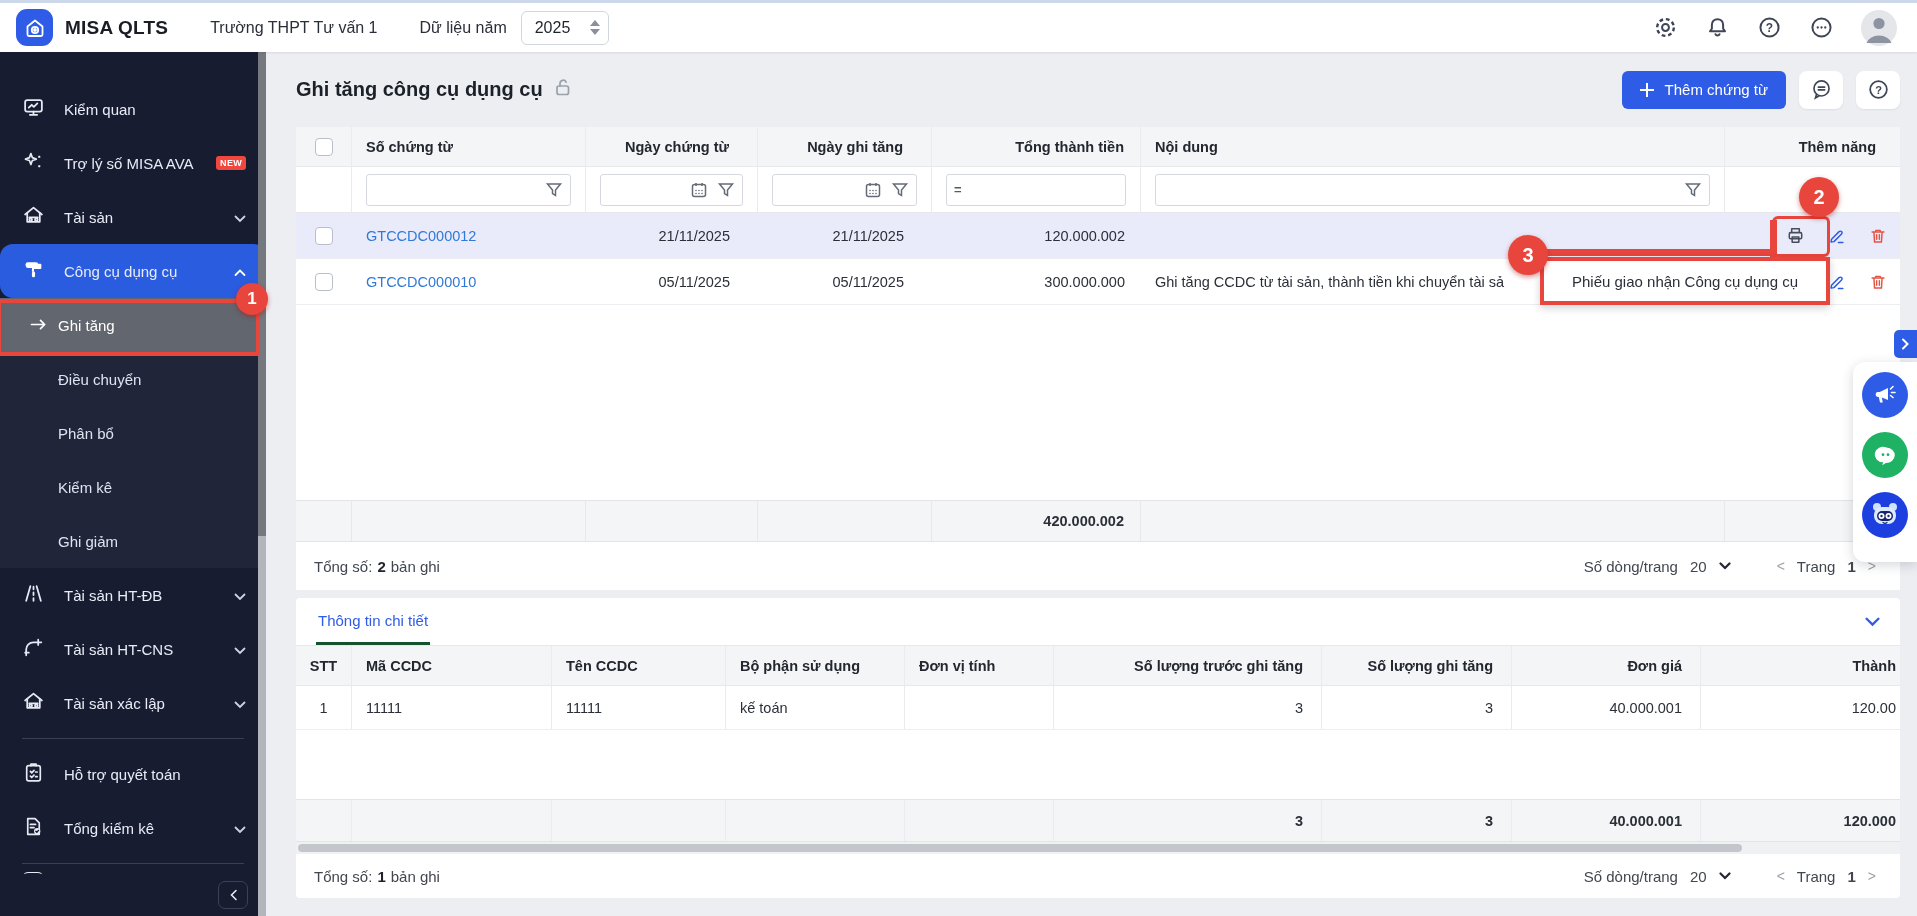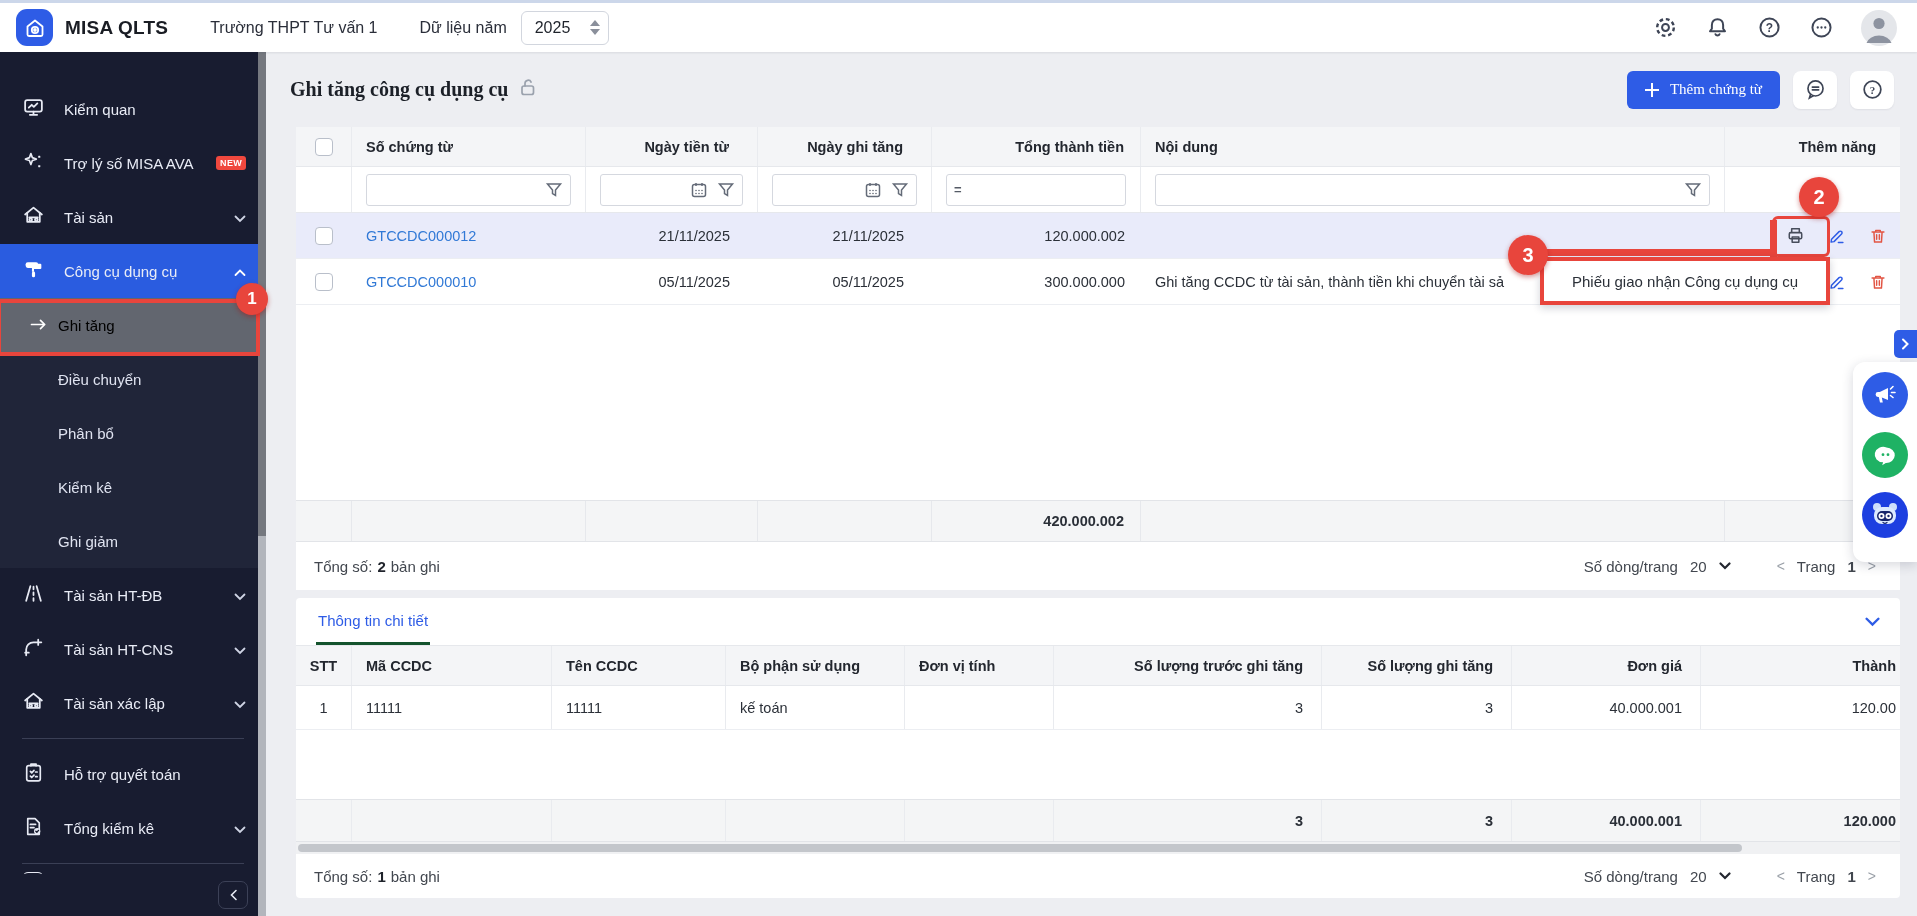--- a/index.html
+++ b/index.html
@@ -23,37 +23,37 @@
   .spin-dn { border-top:6px solid #8a8f9b; }
   .top-icons { margin-left:auto; display:flex; align-items:center; gap:27px; }
 
   
   .sidebar { position:absolute; left:0; top:52px; width:266px; height:864px; background:#181c30; z-index:20;
     color:#e9ecf6; padding-top:30px; }
   .side-scroll { position:absolute; right:0; top:0; width:8px; height:100%; background:#b2b5bc; }
   .side-scroll .thumb { position:absolute; left:0; top:0; width:8px; height:56%; background:#75787f; }
   .side-item { height:54px; display:flex; align-items:center; padding:0 20px 0 22px; gap:19px; font-size:15px; cursor:pointer; }
   .side-item .lbl { white-space:nowrap; }
-  .side-item.active-main { background:#2a5ce0; border-radius:0; }
+  .side-item.active-main { background:#2a5ce0; border-radius:13px; }
   .chev { margin-left:auto; flex:0 0 auto; }
   .badge-new { margin-left:auto; background:#f0483e; color:#fff; font-size:9px; font-weight:bold;
     padding:2px 4px; border-radius:3px; letter-spacing:.3px; }
   .submenu { background:#202539; }
   .sub-item { height:54px; display:flex; align-items:center; padding-left:58px; font-size:15px; color:#dfe3f0; cursor:pointer; position:relative;}
-  .sub-item.active-sub { background:#62666f; color:#000000; }
+  .sub-item.active-sub { background:#62666f; color:#ffffff; }
   .sub-item .arrow { position:absolute; left:30px; top:50%; transform:translateY(-50%); }
   .side-divider { height:1px; background:#3a3f55; margin:8px 22px; }
   .side-stub { height:14px; overflow:hidden; padding-left:22px; }
   .side-stub .sq { width:22px; height:22px; border:1.7px solid #e7eaf4; border-radius:6px; }
   .collapse-row { position:absolute; left:0; bottom:0; width:258px; height:42px; display:flex; align-items:center; justify-content:flex-end; padding-right:10px; background:#181c30;}
   .collapse-btn { width:30px; height:28px; border:1px solid #3c4157; border-radius:7px; display:flex; align-items:center; justify-content:center; cursor:pointer; }
 
   
   .main { position:absolute; left:266px; top:52px; width:1651px; height:864px; background:#edeef2; }
-  .page-head { position:absolute; left:24px; top:0; width:1604px; height:75px; display:flex; align-items:center;font-family:Liberation Serif, serif; }
+  .page-head { position:absolute; left:30px; top:0; width:1604px; height:75px; display:flex; align-items:center; }
   .page-title { font-size:20px; font-weight:bold; color:#1c2028; display:flex; align-items:center; gap:10px;}
   .head-actions { margin-left:auto; display:flex; align-items:center; gap:13px; }
   .btn-add { height:38px; background:#2e5ce6; color:#fff; border-radius:6px; display:flex; align-items:center;
     gap:11px; padding:0 18px; font-size:15px; cursor:pointer; }
   .plus { position:relative; width:14px; height:14px; }
   .plus::before { content:""; position:absolute; left:6px; top:0; width:2px; height:14px; background:#fff; }
   .plus::after { content:""; position:absolute; left:0; top:6px; width:14px; height:2px; background:#fff; }
   .btn-sq { width:44px; height:38px; background:#fff; border-radius:8px; display:flex; align-items:center; justify-content:center; cursor:pointer; box-shadow:0 1px 2px rgba(25,35,60,.07);}
 
   .card { position:absolute; background:#fff; border-radius:4px; }
@@ -354,21 +354,21 @@
       </div>
     </div>
   </div>
 
   <div class="card card1">
     <div class="thead">
       <div class="cell c0">
           <span style="width:18px;height:18px;border:1.5px solid #b9bfca;border-radius:4px;background:#fff;"></span>
         </div>
       <div class="cell c1">Số chứng từ</div>
-      <div class="cell c2 r">Ngày tiền từ</div>
+      <div class="cell c2 r">Ngày chứng từ</div>
       <div class="cell c3 r">Ngày ghi tăng</div>
       <div class="cell c4 r">Tổng thành tiền</div>
       <div class="cell c5">Nội dung</div>
       <div class="cell c6 r">Thêm năng</div>
     </div>
     <div class="tfilter">
       <div class="cell c0"></div>
       <div class="cell c1">
           <div class="fbox">
             <span class="sp"></span>

